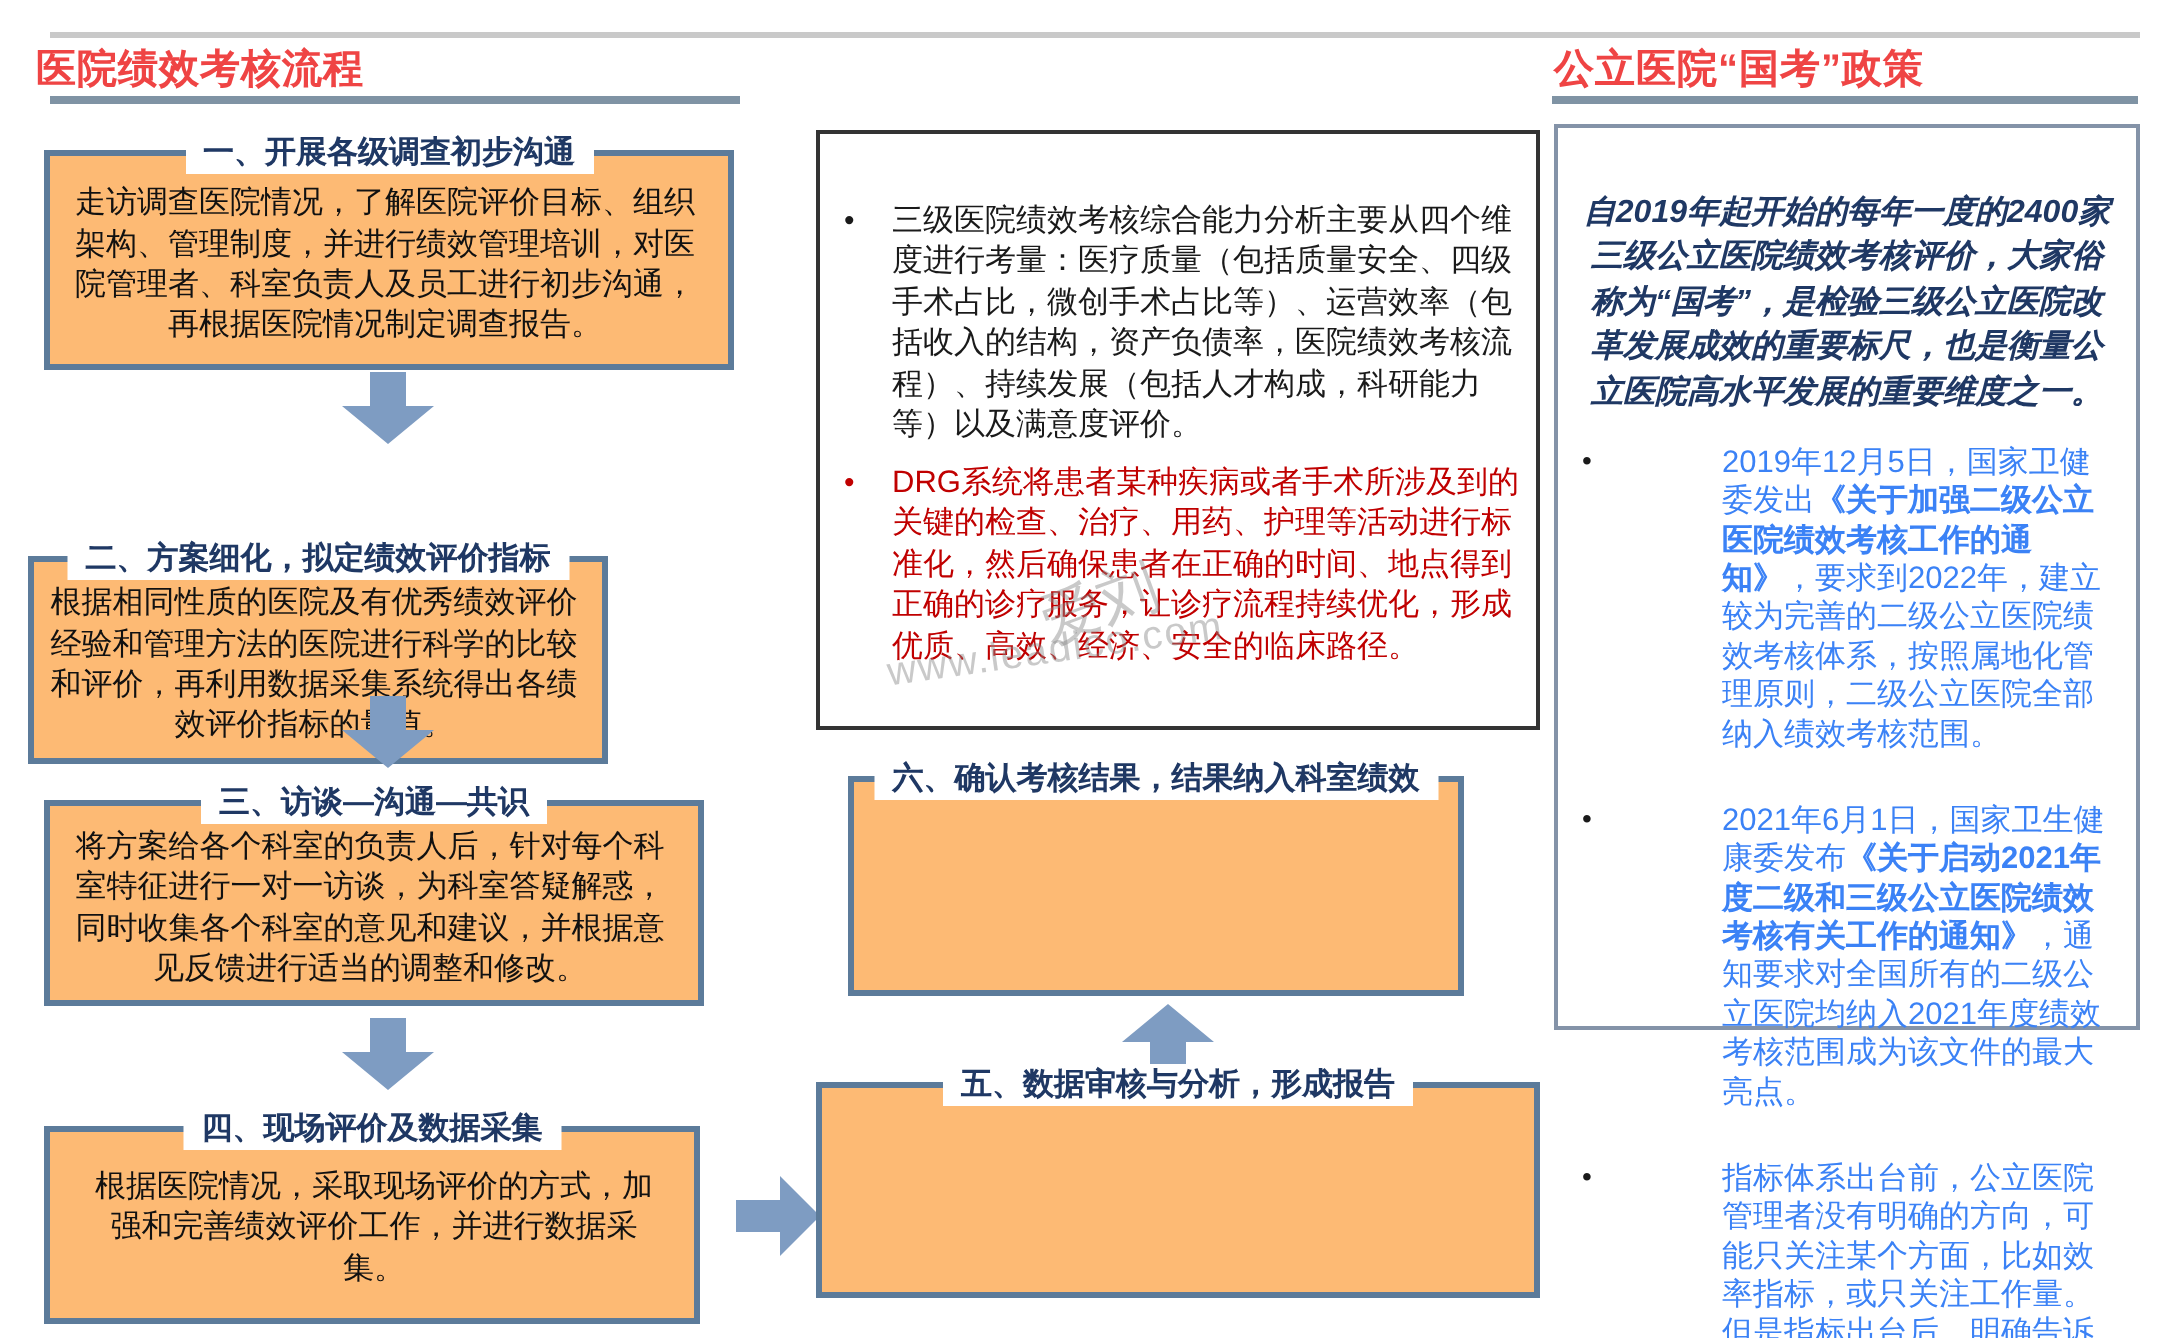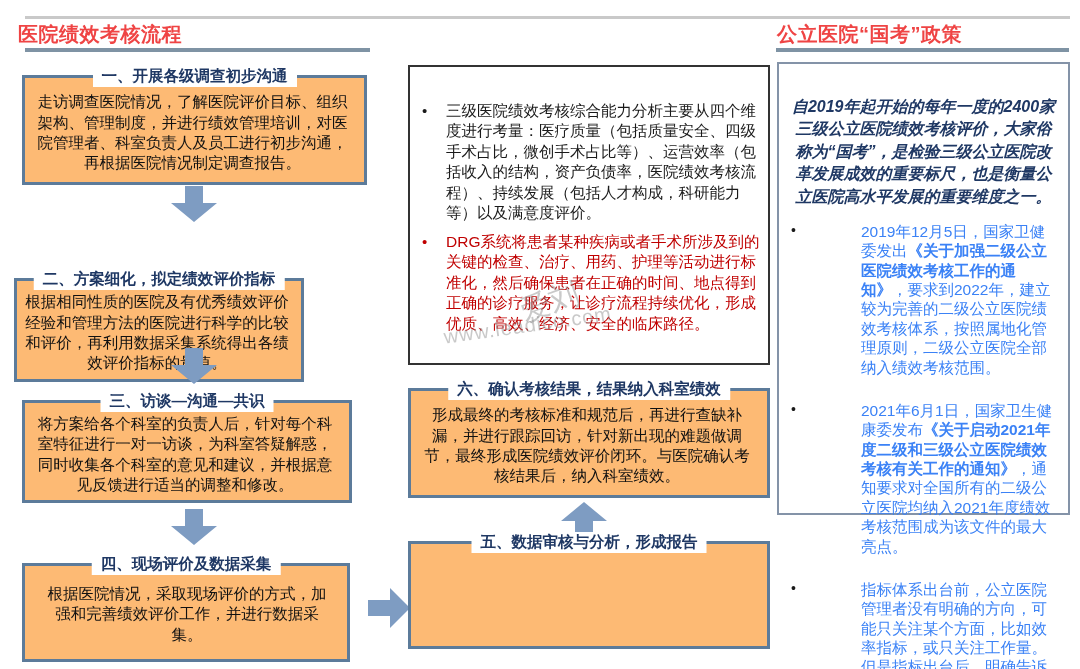--- a/index.html
+++ b/index.html
@@ -103,23 +103,22 @@
     </div>
     <div class="nb-item red">
       <span class="nb-marker">•</span>
       <div class="nb-text">DRG系统将患者某种疾病或者手术所涉及到的关键的检查、治疗、用药、护理等活动进行标准化，然后确保患者在正确的时间、地点得到正确的诊疗服务，让诊疗流程持续优化，形成优质、高效、经济、安全的临床路径。</div>
     </div>
   </div>
 
   <div class="watermark" id="wm-cjk">爱刘</div>
   <div class="watermark" id="wm-url">www.leadico.com</div>
 
-  <div class="fbox" style="left:408px;top:388px;width:362px;height:110px;">
+  <div class="fbox" style="left:424px;top:388px;width:308px;height:110px;">
     <span class="legend">六、确认考核结果，结果纳入科室绩效</span>
-    <div class="fbody">形成最终的考核标准和规范后，再进行查缺补漏，并进行跟踪回访，针对新出现的难题做调节，最终形成医院绩效评价闭环。与医院确认考核结果后，纳入科室绩效。</div>
   </div>
 
   <div class="arrow" style="left:561px;top:502px;">
     <svg width="46" height="42" viewBox="0 0 46 42">
         <path d="M23 0 L46 19 h-14 v23 h-18 v-23 H0 z" fill="#7e9cc2"></path>
       </svg>
   </div>
 
   <div class="fbox" style="left:408px;top:541px;width:362px;height:108px;">
     <span class="legend">五、数据审核与分析，形成报告</span>

